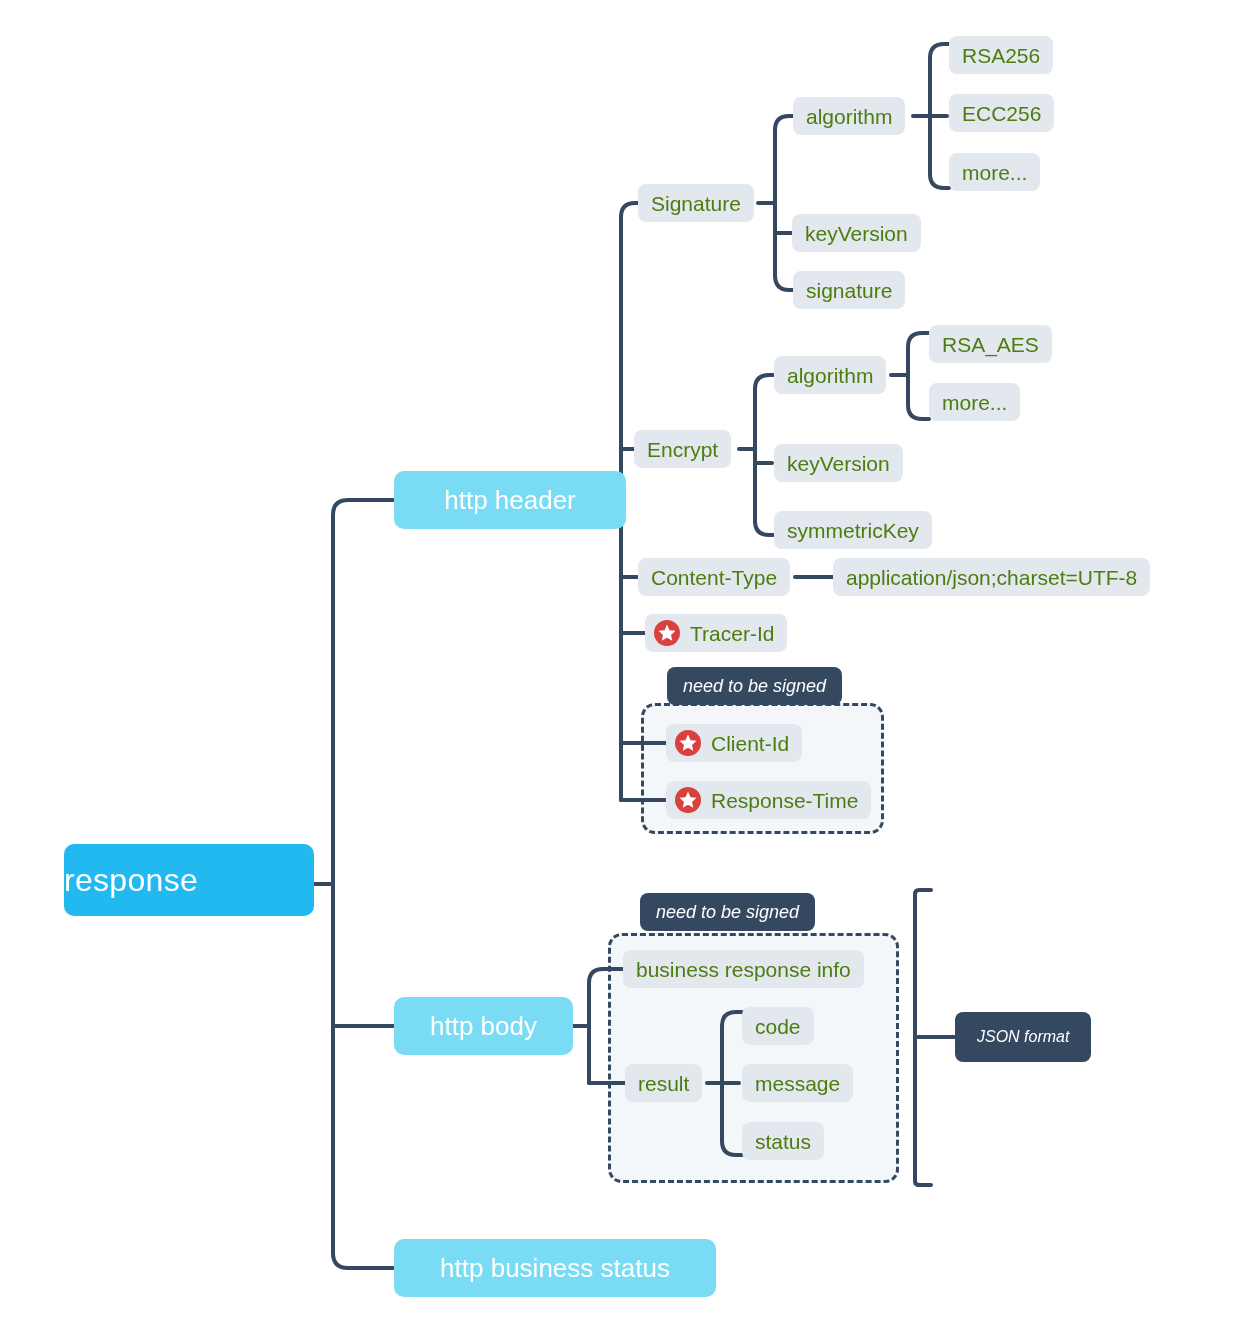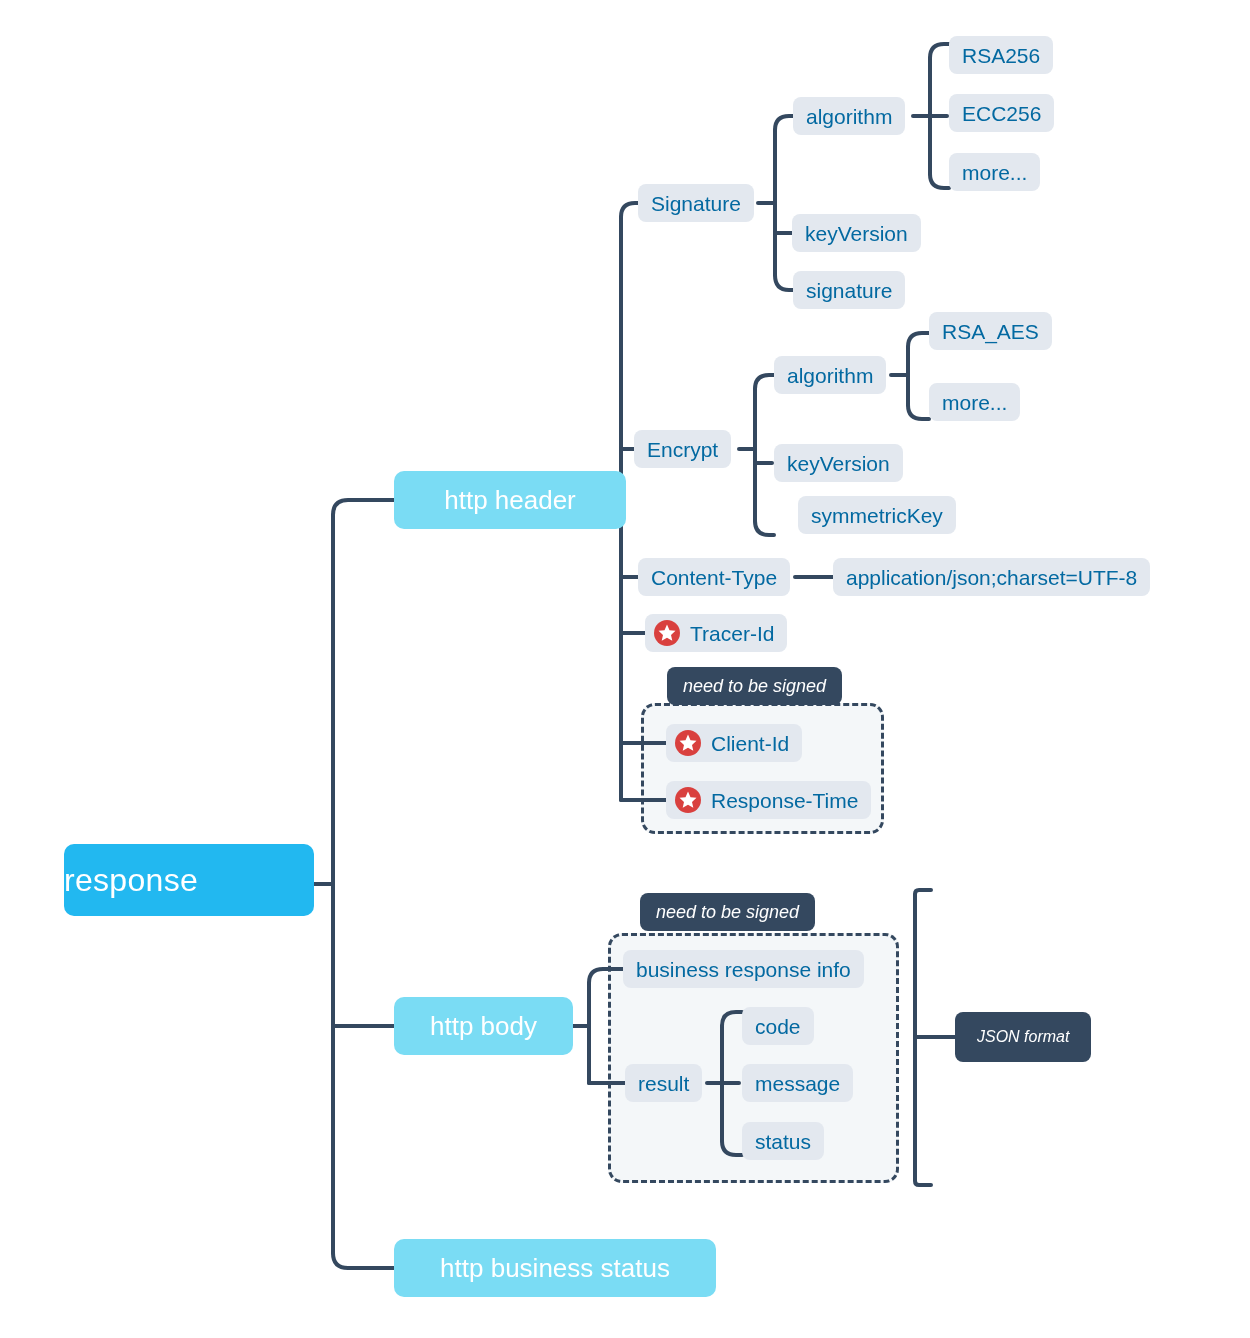--- a/index.html
+++ b/index.html
@@ -28,21 +28,21 @@
   .node {
     position: absolute;
     box-sizing: border-box;
     display: flex;
     align-items: center;
     white-space: nowrap;
   }
   
   .pill {
     background: #e3e8ef;
-    color: #0369a1;
+    color: #4d7c0f;
     border-radius: 8px;
     padding: 0 13px;
     height: 38px;
     font-size: 21px;
     line-height: 1;
   }
   .pill.with-icon {
     padding-left: 9px;
   }
   
@@ -214,31 +214,31 @@
   </div>
 
   <div class="node pill" style="left:634px; top:430px;">
     <span>Encrypt</span>
   </div>
 
   <div class="node pill" style="left:774px; top:356px;">
     <span>algorithm</span>
   </div>
 
-  <div class="node pill" style="left:929px; top:312px;">
+  <div class="node pill" style="left:929px; top:325px;">
     <span>RSA_AES</span>
   </div>
   <div class="node pill" style="left:929px; top:383px;">
     <span>more...</span>
   </div>
 
   <div class="node pill" style="left:774px; top:444px;">
     <span>keyVersion</span>
   </div>
-  <div class="node pill" style="left:774px; top:496px;margin-left:24px;">
+  <div class="node pill" style="left:774px; top:511px;">
     <span>symmetricKey</span>
   </div>
 
   <div class="node pill" style="left:638px; top:558px;">
     <span>Content-Type</span>
   </div>
   <div class="node pill" style="left:833px; top:558px;">
     <span>application/json;charset=UTF-8</span>
   </div>
 

